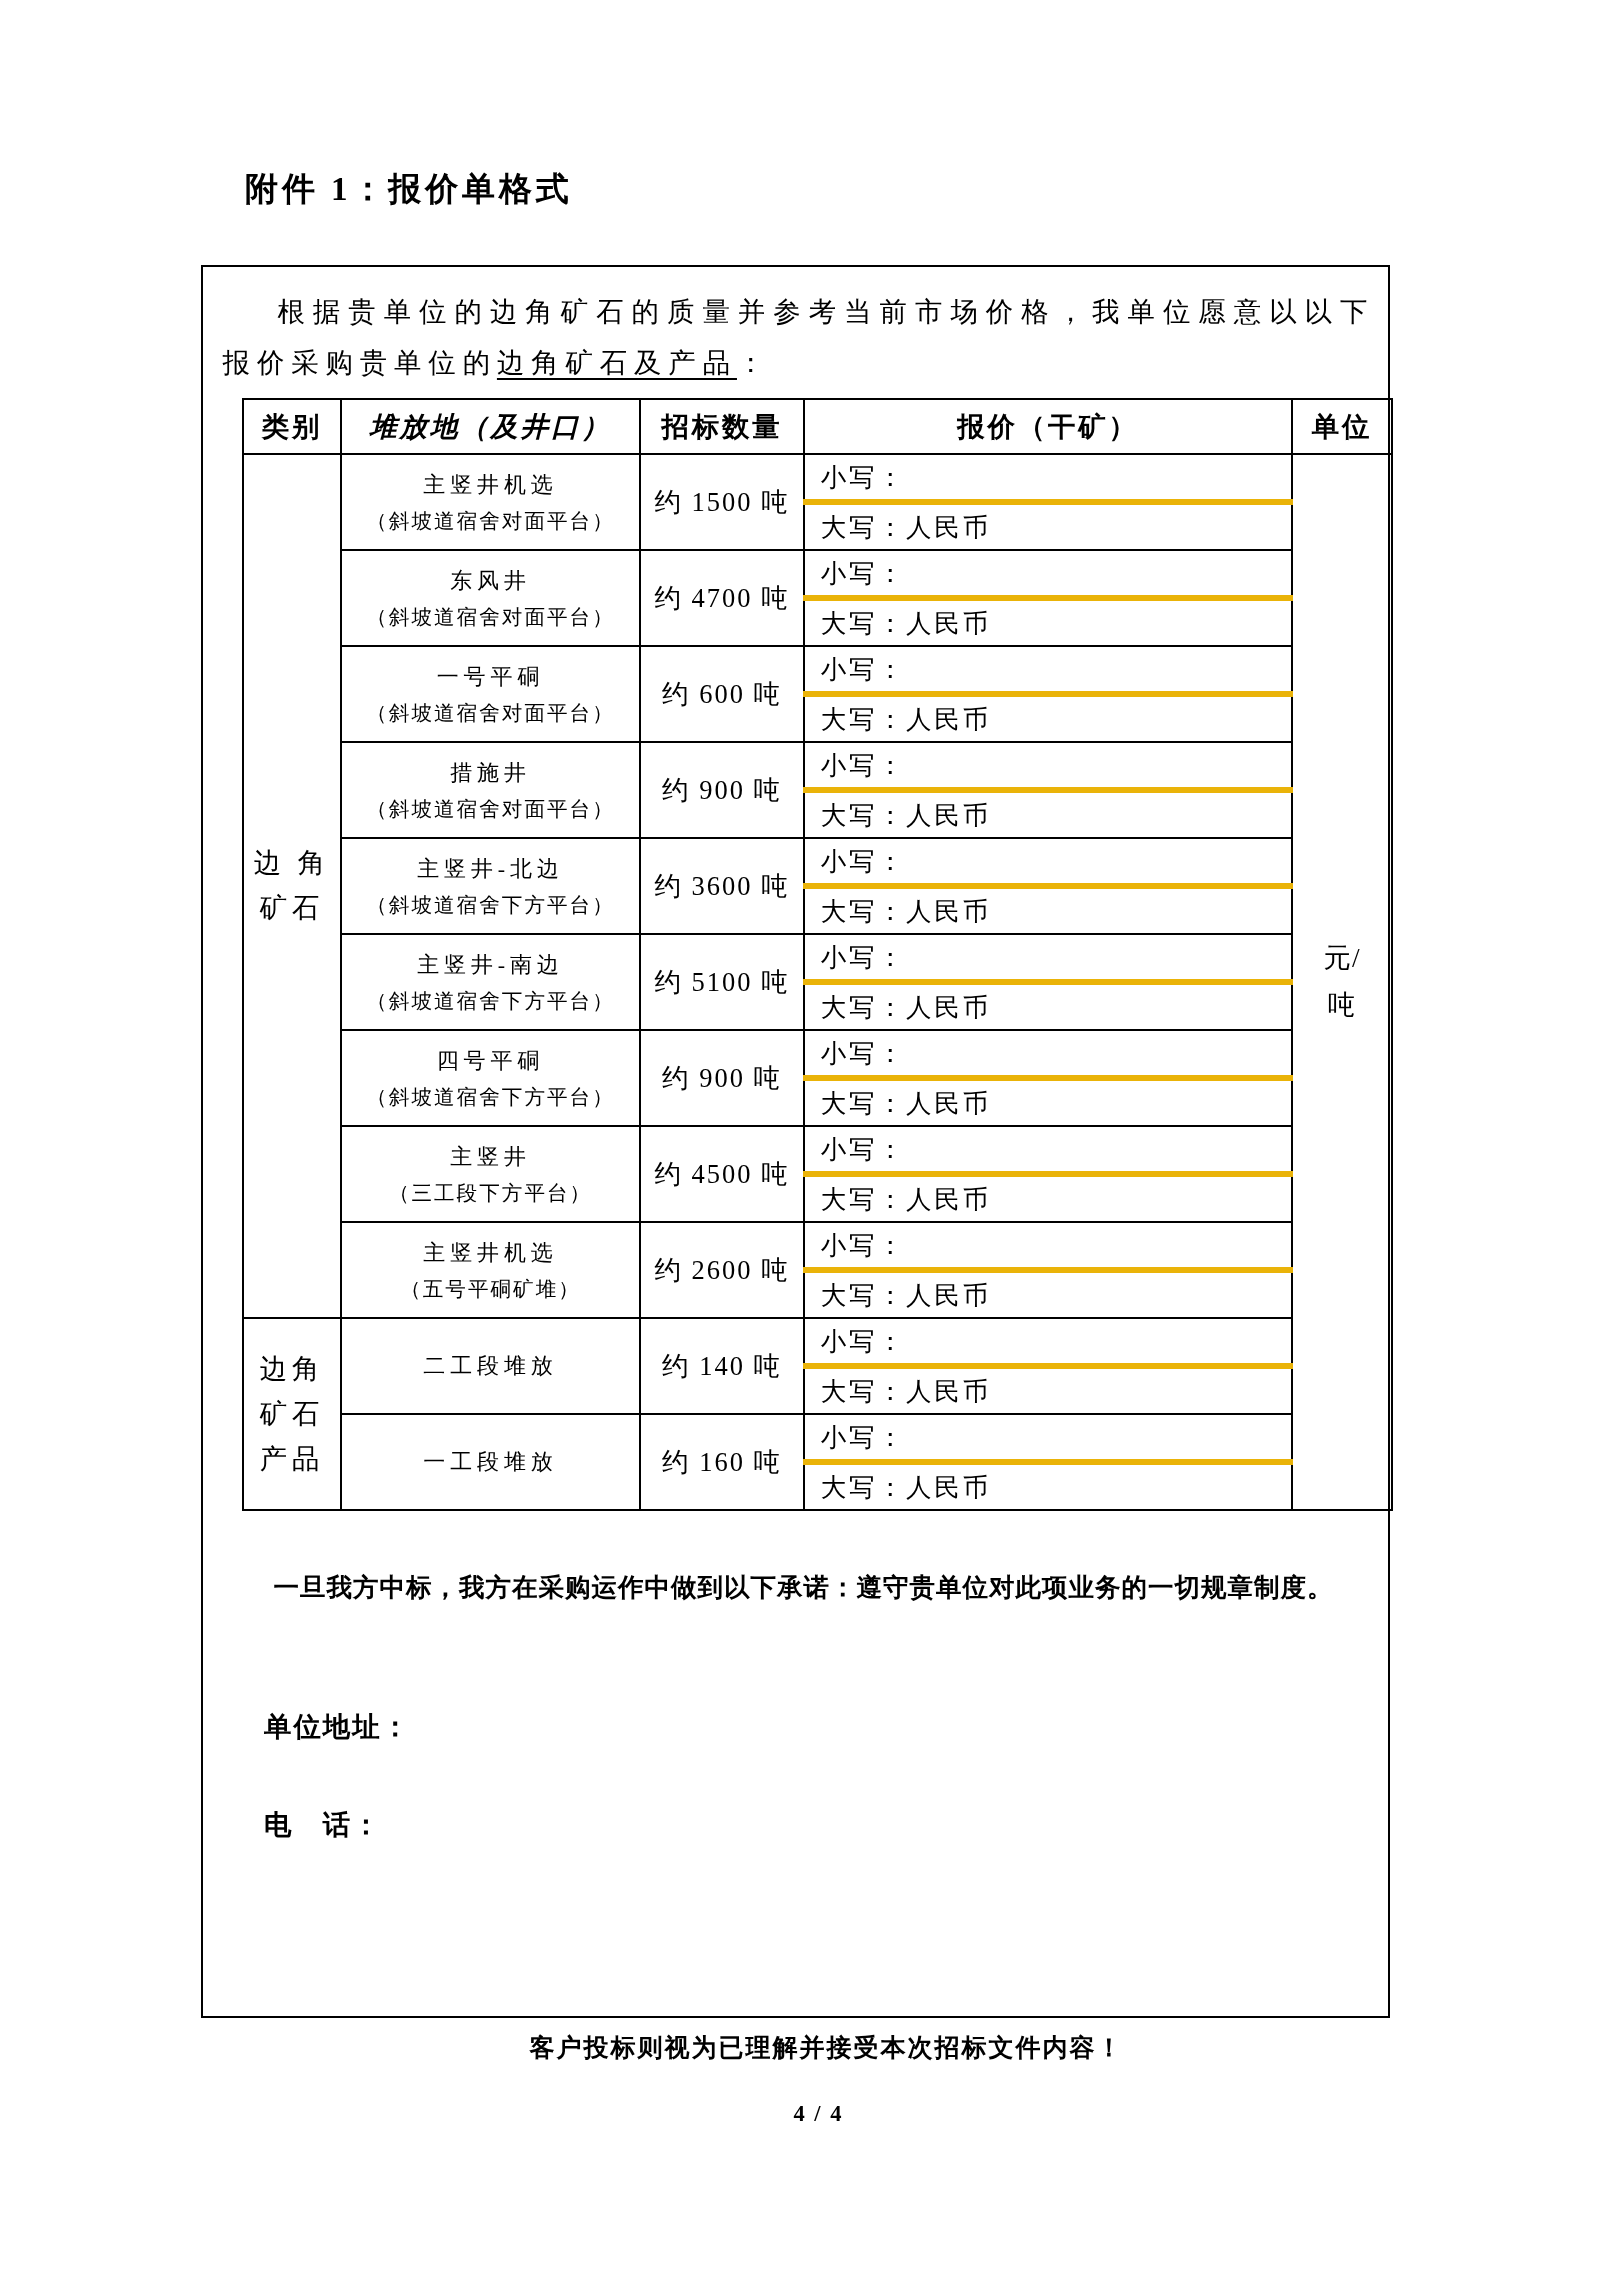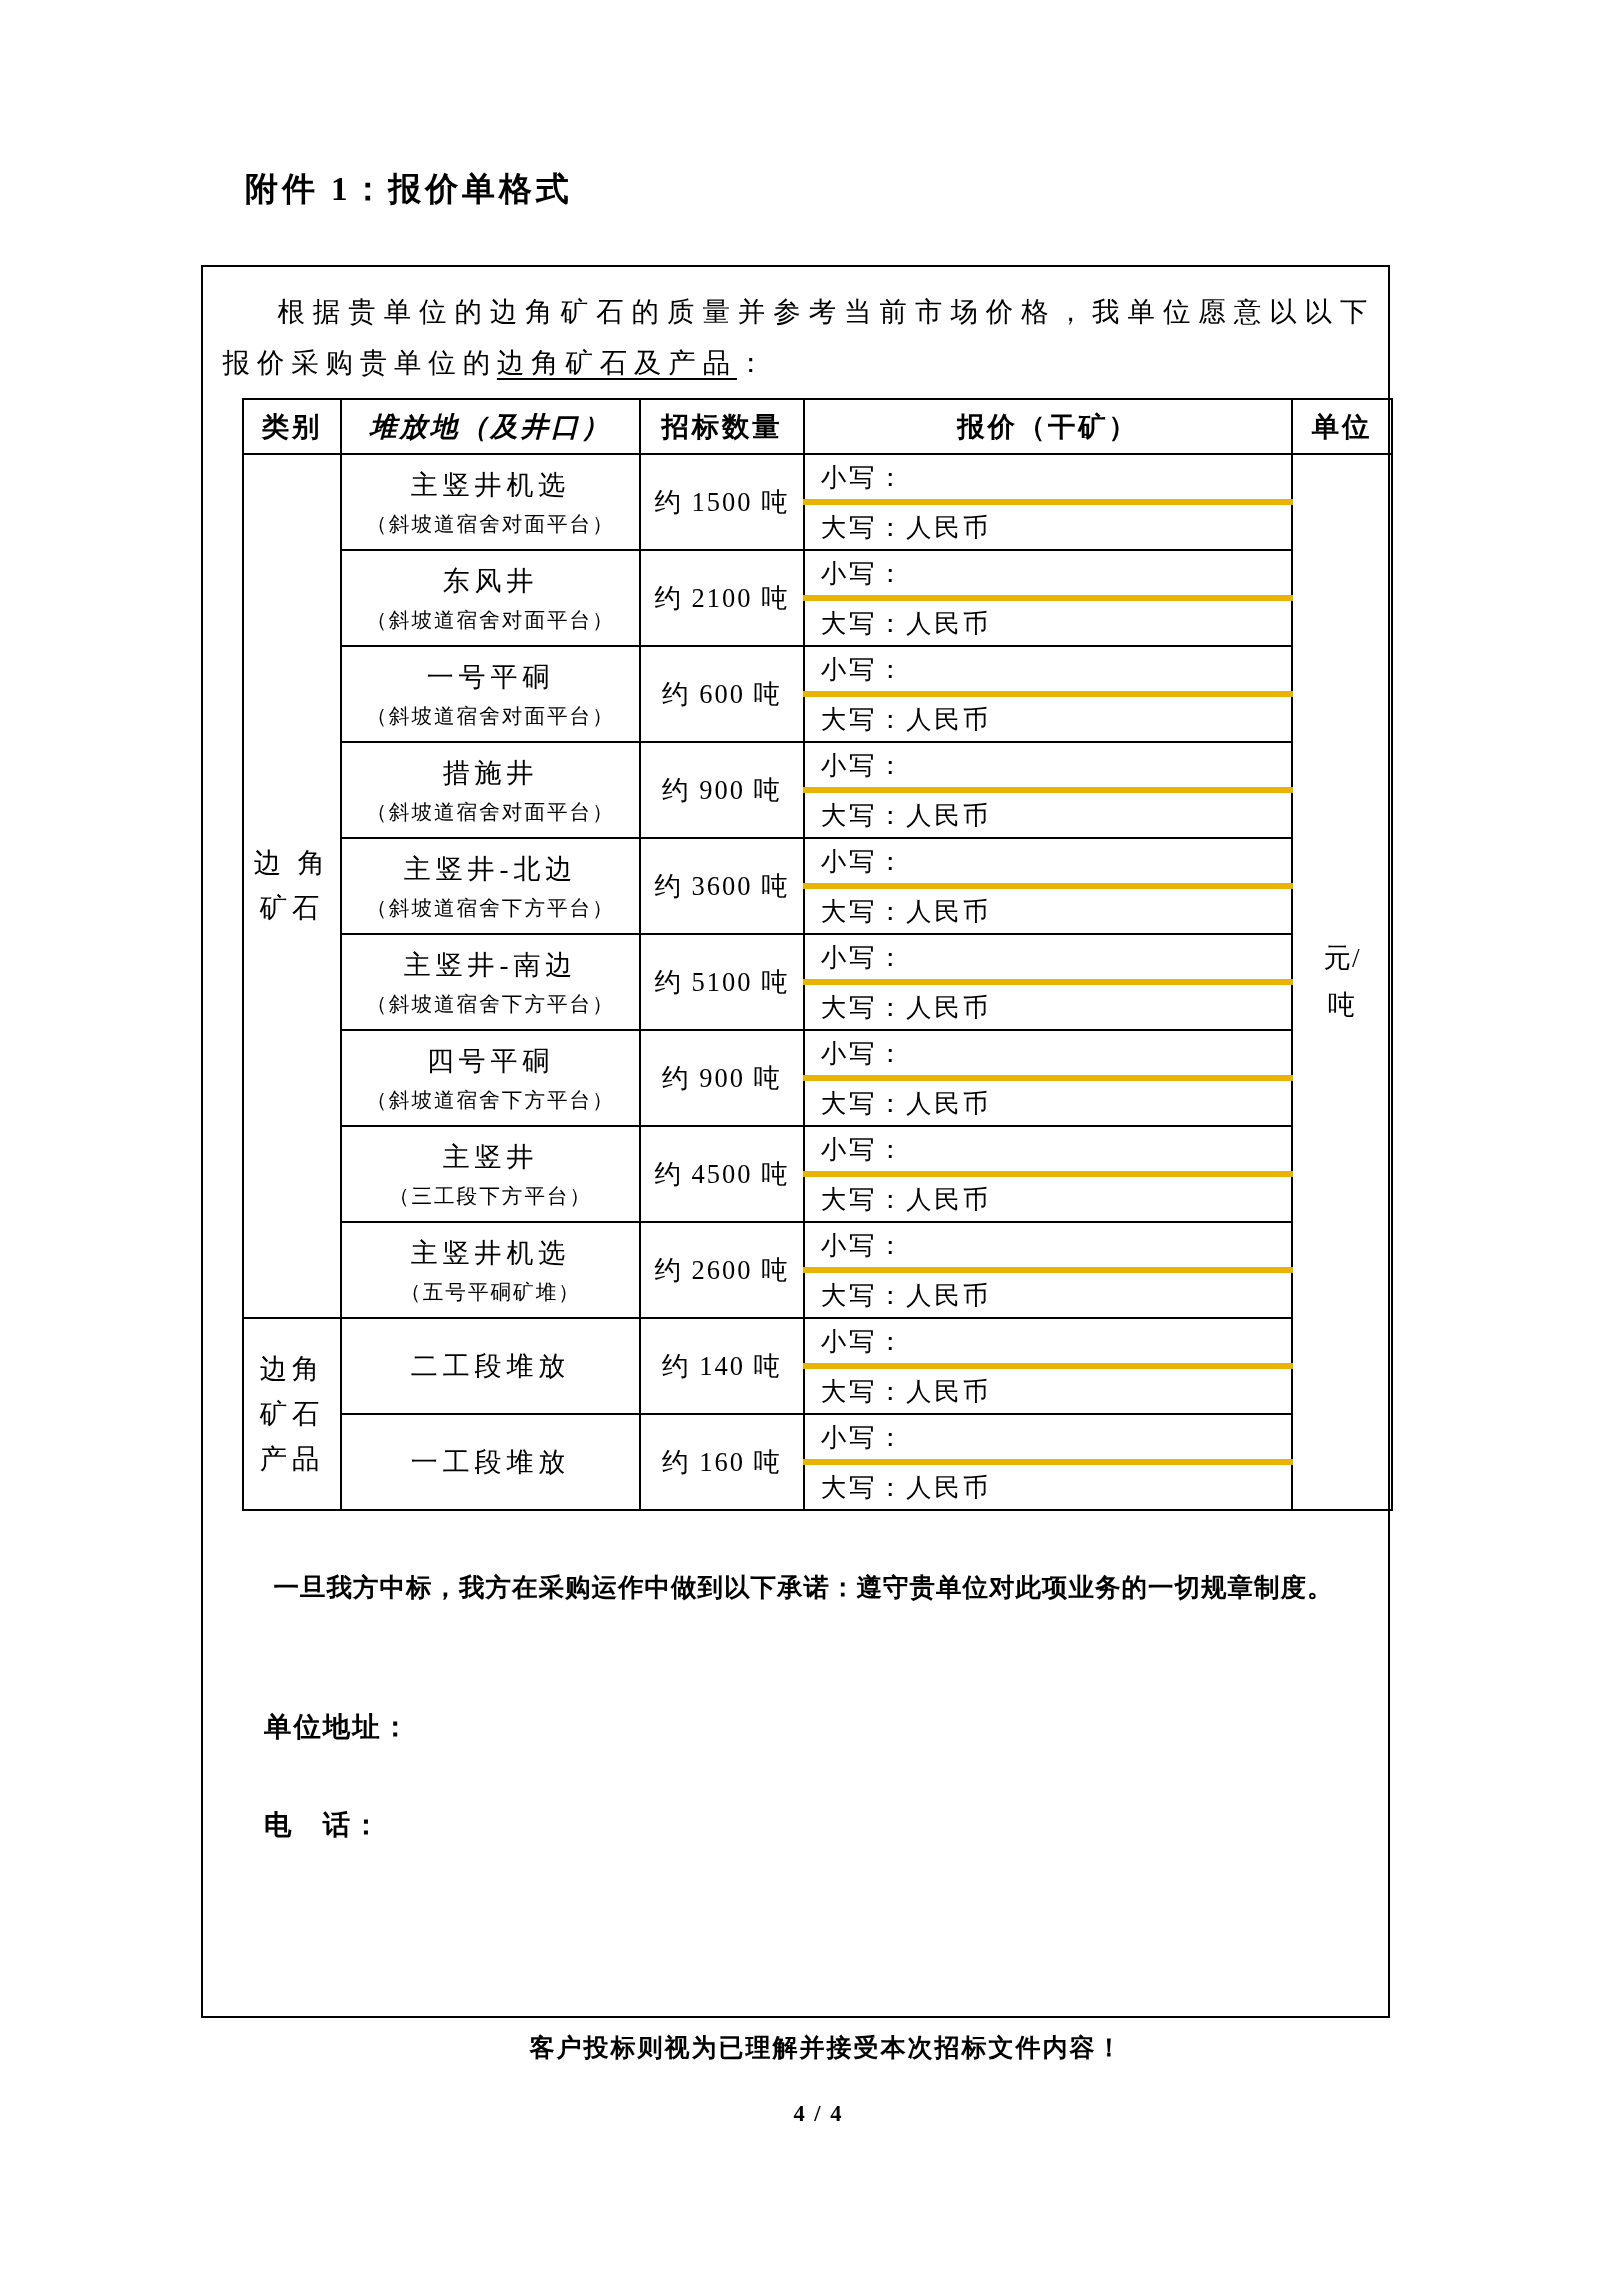--- a/index.html
+++ b/index.html
@@ -66,21 +66,21 @@
   .col-loc  { width: 297px; font-style: italic; }
   .col-qty  { width: 162px; }
   .col-price{ width: 486px; }
   .col-unit { width: 98px; }
   .quote-table td.cat {
     font-size: 27.4px;
     letter-spacing: 4.9px;
     line-height: 45px;
   }
   .quote-table td.loc .loc-main {
-    font-size: 27px;
+    font-size: 22px;
     letter-spacing: 4.9px;
   }
   .quote-table td.loc .loc-sub {
     font-size: 20.6px;
     letter-spacing: 2px;
     margin-top: 6.9px;
   }
   .quote-table td.qty {
     font-size: 26.5px;
     letter-spacing: 2px;
@@ -177,21 +177,21 @@
           </td>
         </tr>
         <tr>
           <td class="price price-big">大写：人民币</td>
         </tr>
         <tr>
           <td class="loc" rowspan="2">
             <div class="loc-main">东风井</div>
             <div class="loc-sub">（斜坡道宿舍对面平台）</div>
           </td>
-          <td class="qty" rowspan="2">约 2100 吨</td>
+          <td class="qty" rowspan="2">约 4700 吨</td>
           <td class="price price-small">小写：</td>
         </tr>
         <tr>
           <td class="price price-big">大写：人民币</td>
         </tr>
         <tr>
           <td class="loc" rowspan="2">
             <div class="loc-main">一号平硐</div>
             <div class="loc-sub">（斜坡道宿舍对面平台）</div>
           </td>

